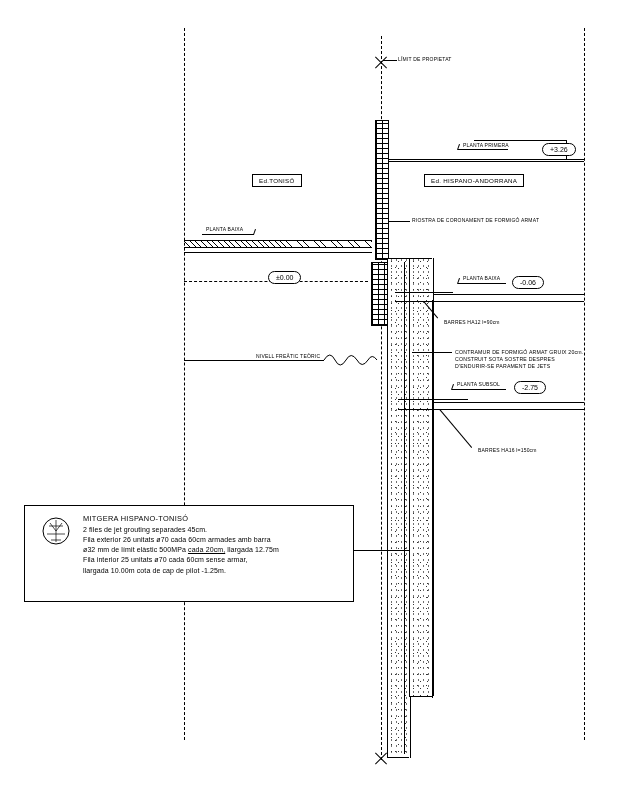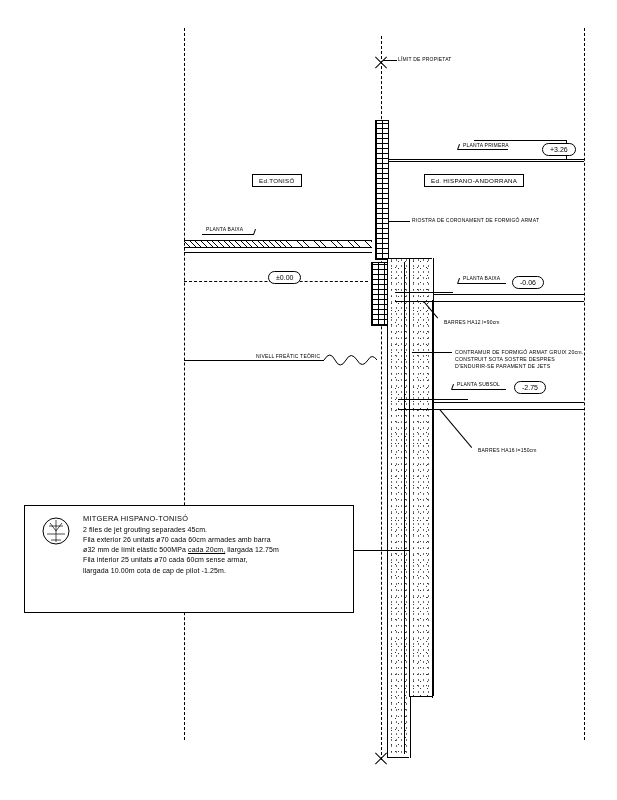--- a/index.html
+++ b/index.html
@@ -216,21 +216,21 @@
     <span>CONTRAMUR DE FORMIGÓ ARMAT GRUIX 20cm.</span><br>
     <span>CONSTRUIT SOTA SOSTRE DESPRES</span><br>
     <span>D'ENDURIR-SE PARAMENT DE JETS</span>
   </div>
 
   <div class="ln hline" style="left:398px; top:399px; width:70px;"></div>
   <div class="ln hline" style="left:398px; top:409px; width:70px;"></div>
   <div class="ln" style="left:440px; top:409px; width:50px; height:1px; background:#000; transform:rotate(50deg); transform-origin:0 0;"></div>
   <div class="tag" style="left:478px; top:447px;">BARRES HA16 l=150cm</div>
 
-  <div class="legend" style="left:24px; top:505px; width:330px; height:108px;">
+  <div class="legend" style="left:24px; top:505px; width:330px; height:97px;">
     <div style="position:absolute; left:58px; top:8px;">
       <div class="legend-title">MITGERA HISPANO-TONISÓ</div>
       <div class="legend-line">2 files  de jet grouting separades 45cm.</div>
       <div class="legend-line">Fila exterior 26 unitats ø70 cada 60cm armades amb barra</div>
       <div class="legend-line">ø32 mm de límit elàstic 500MPa <span class="u">cada 20cm,</span> llargada 12.75m</div>
       <div class="legend-line">Fila interior 25 unitats ø70 cada 60cm sense armar,</div>
       <div class="legend-line">llargada 10.00m cota de cap de pilot -1.25m.</div>
     </div>
     <svg width="34" height="34" style="position:absolute; left:14px; top:8px;">
       <circle cx="17" cy="17" r="13" fill="none" stroke="#000" stroke-width="1"></circle>

